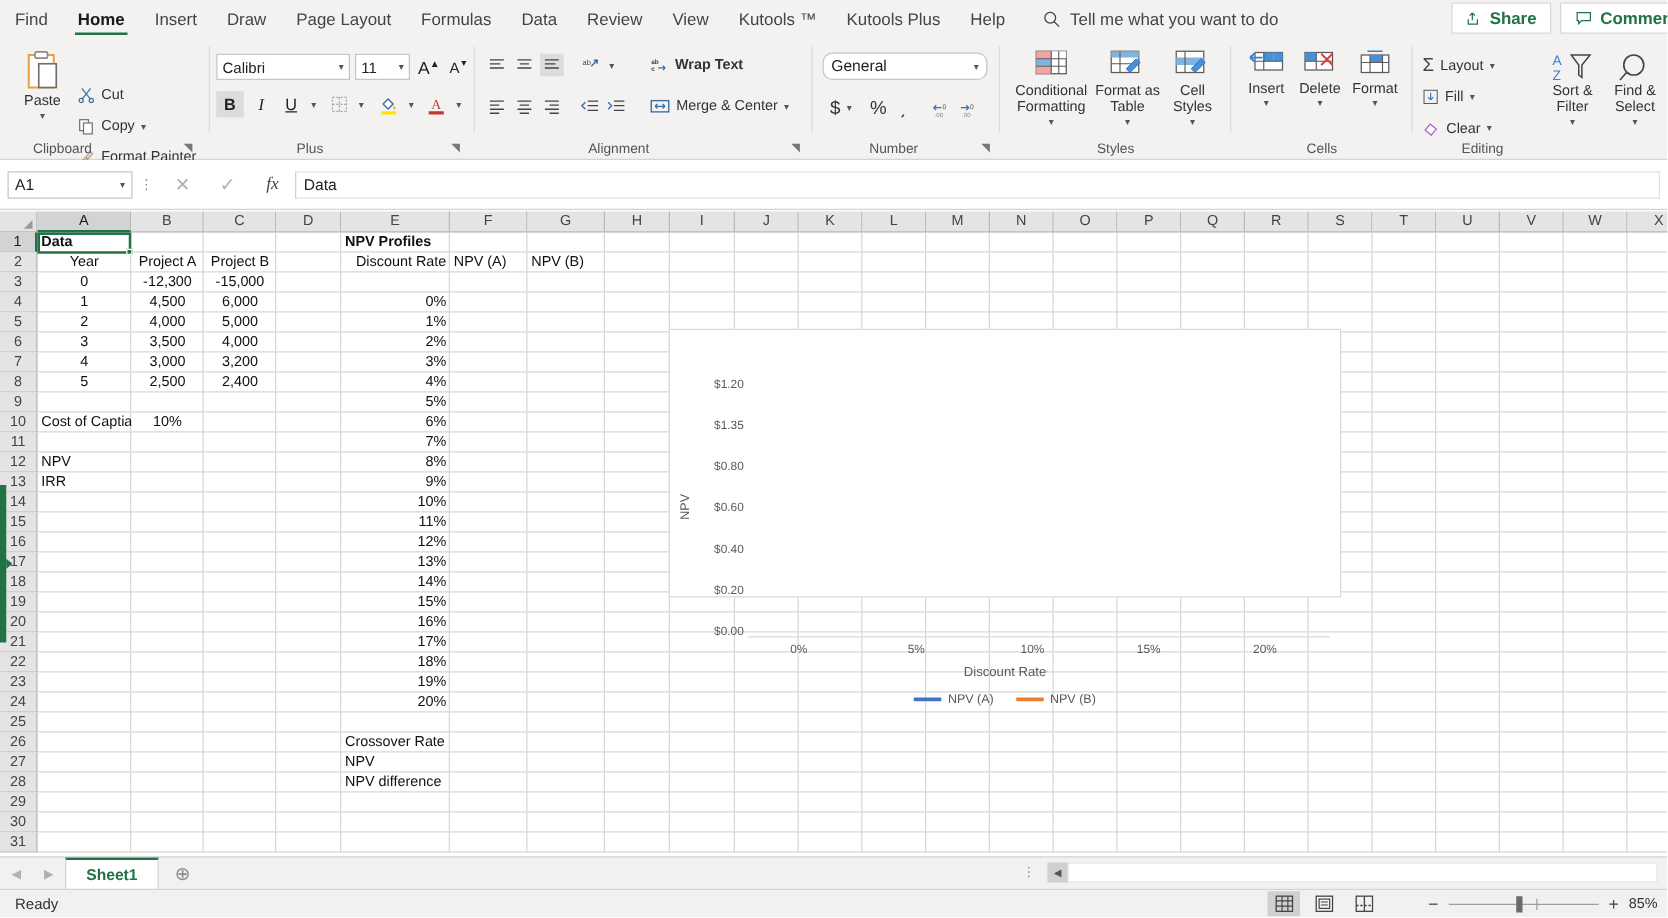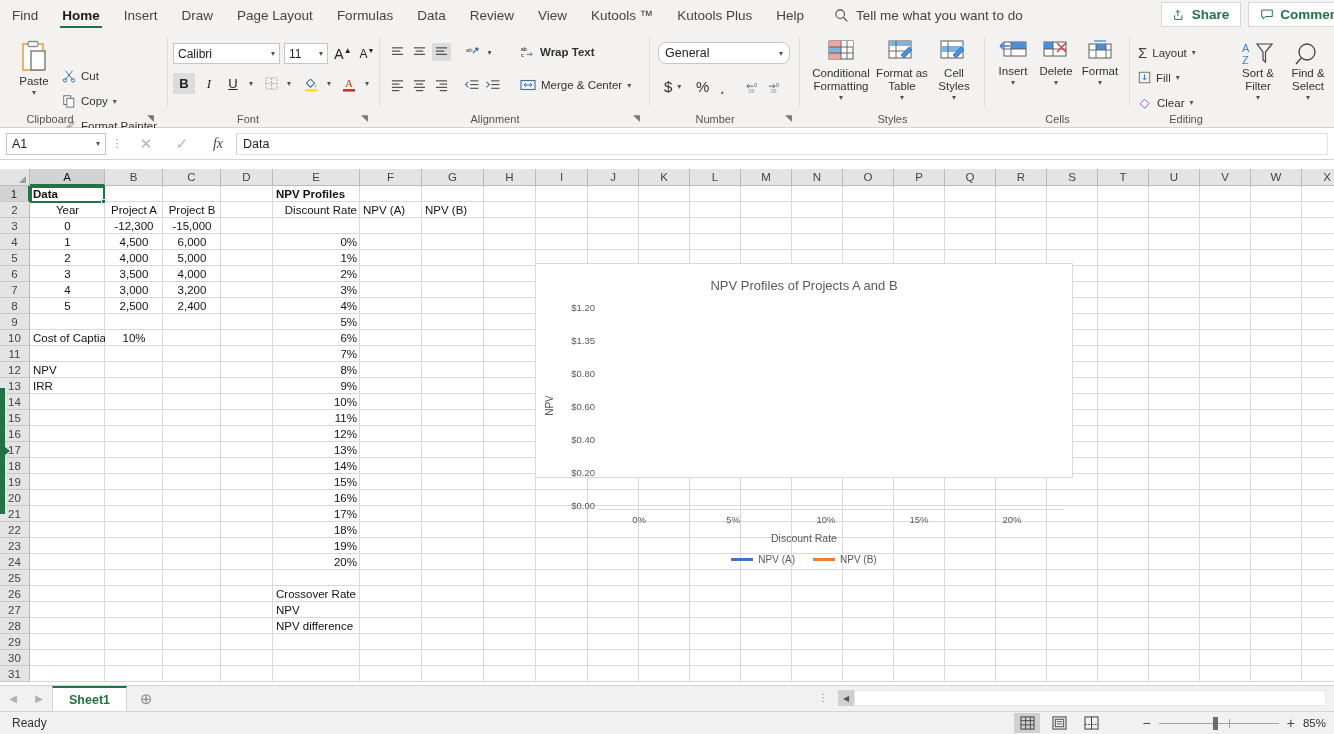--- a/index.html
+++ b/index.html
@@ -78,21 +78,21 @@
   }
   .ftb.on { background:#dcdcdc; }
   .align-ic {
     position:absolute; width:19px; height:18px; display:flex;
     align-items:center; justify-content:center;
   }
   .align-ic.on { background:#dcdcdc; }
 
   
   .fbar {
-    position:absolute; left:0; top:128px; width:1334px; height:32px;
+    position:absolute; left:0; top:128px; width:1334px; height:40px;
     background:#fff; border-bottom:1px solid #d4d4d4;
     display:flex; align-items:center;
   }
   .namebox {
     margin-left:6px; width:100px; height:22px; border:1px solid #c6c6c6;
     background:#fff; font-size:12.5px; color:#222; display:flex;
     align-items:center; padding:0 5px; justify-content:space-between;
   }
   .fb-dots { width:22px; text-align:center; color:#8a8a8a; font-size:11px; letter-spacing:0; }
   .fb-ic { width:36px; text-align:center; font-size:15px; color:#b3b3b3; }
@@ -371,21 +371,21 @@
         <span>
           <svg width="16" height="16" viewBox="0 0 16 16">
               <text x="8" y="11" font-size="11" text-anchor="middle" fill="#c0392b" font-family="Liberation Serif">A</text>
               <rect x="2" y="13" width="12" height="2.6" fill="#c0392b"></rect>
             </svg>
         </span>
       </div>
       <div class="ftb" style="left:188px; top:42px;">
           <span class="caret">▾</span>
         </div>
-      <div class="group-label" style="left:-26px;">Font</div>
+      <div class="group-label" style="left:-26px;">Plus</div>
       <div class="dlg" style="right:12px; bottom:5px;">◥</div>
       <div class="group-sep" style="right:0;"></div>
     </div>
 
     <div class="group" style="left:380px; width:270px;">
       <div class="align-ic" style="left:8px; top:12px;">
         <svg width="15" height="13" viewBox="0 0 16 14">
             <line x1="2" y1="2" x2="14" y2="2" stroke="#444" stroke-width="1.2"></line>
             <line x1="2" y1="5.5" x2="11" y2="5.5" stroke="#444" stroke-width="1.2"></line>
             <line x1="2" y1="9" x2="14" y2="9" stroke="#444" stroke-width="1.2"></line>
@@ -1532,21 +1532,20 @@
         <div class="cell" style="left: 273px; top: 449px; width: 87px; border-right: none; border-bottom: none; z-index: 3;">NPV difference</div>
       </div>
 
     <div class="selbox" style="left:30px; top:17px; width:75px; height:17px;"></div>
     <div class="selhandle" style="left:101px; top:30px;"></div>
 
     <div class="greenbar" style="top:219px; height:126px;"></div>
     <div class="greenarrow" style="top:278px;"></div>
 
     <div class="chart" style="left:535px; top:94px; width:538px; height:215px;">
-      <div class="chart-title" style="top:14px;">NPV Profiles of Projects A and B</div>
 
       <div class="ylab" style="left:14px; top:38px; width:45px;">$1.20</div>
       <div class="ylab" style="left:14px; top:71px; width:45px;">$1.35</div>
       <div class="ylab" style="left:14px; top:104px; width:45px;">$0.80</div>
       <div class="ylab" style="left:14px; top:137px; width:45px;">$0.60</div>
       <div class="ylab" style="left:14px; top:170px; width:45px;">$0.40</div>
       <div class="ylab" style="left:14px; top:203px; width:45px;">$0.20</div>
       <div class="ylab" style="left:14px; top:236px; width:45px;text-align:right;">$0.00</div>
 
       <div class="axis-title-y" style="left:-2px; top:136px; width:30px; text-align:center;">NPV</div>

